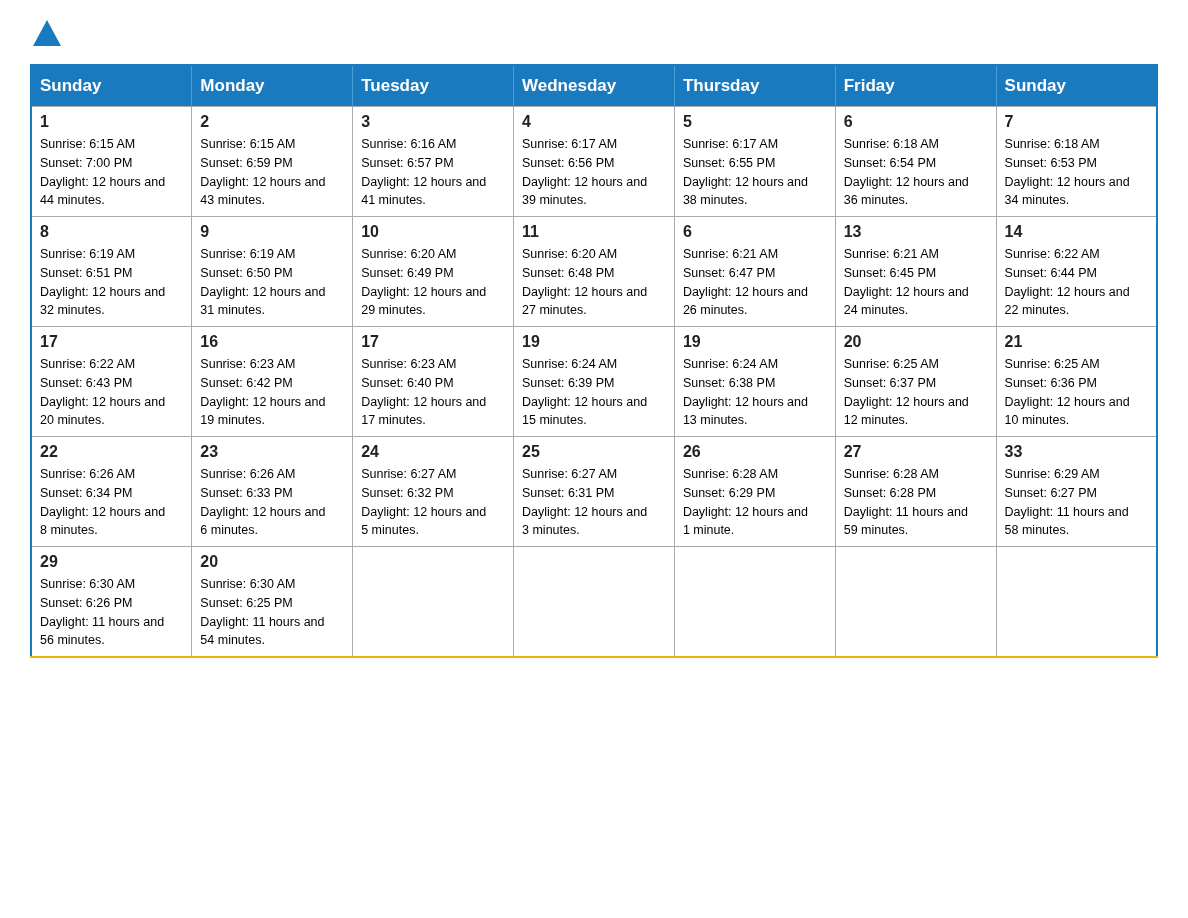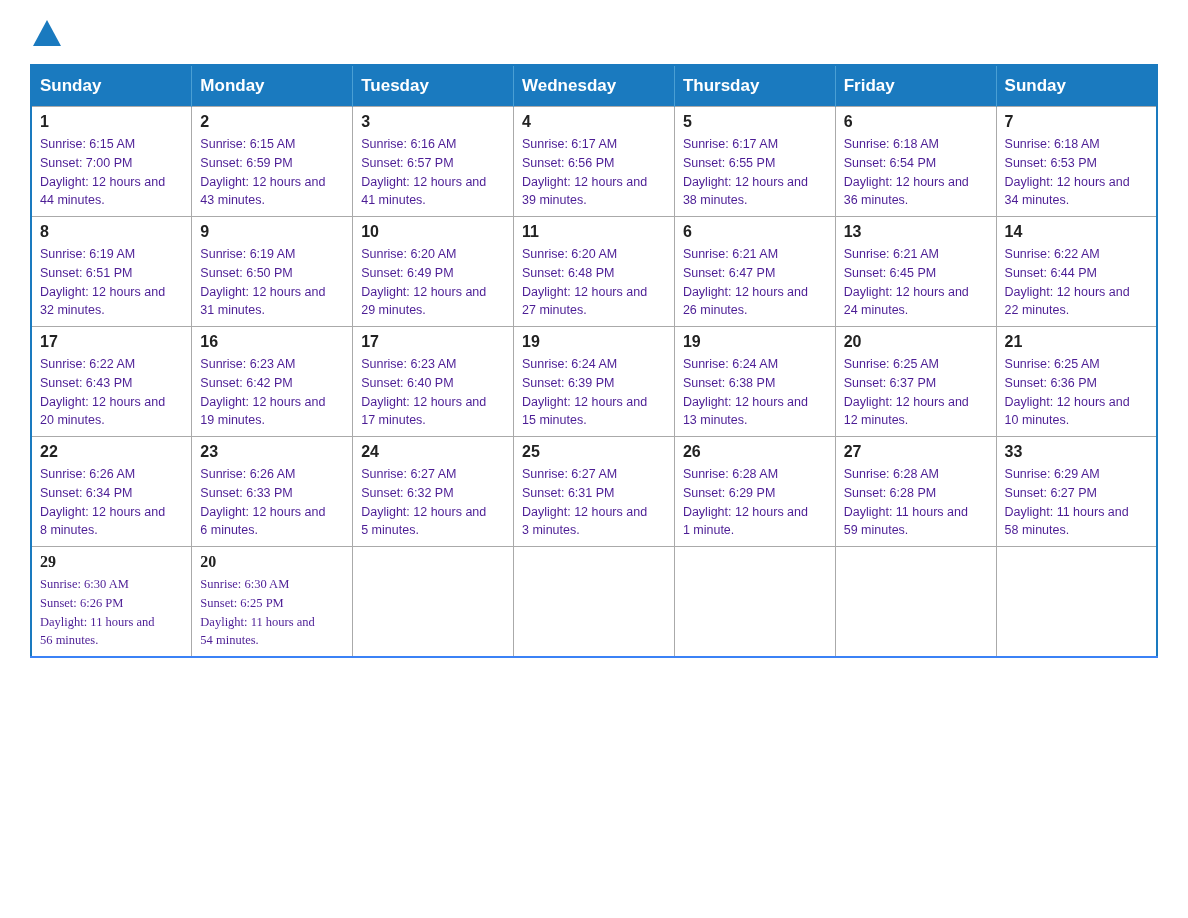--- a/index.html
+++ b/index.html
@@ -78,26 +78,25 @@
       background: #fff;
     }
     .day-number {
       font-size: 16px;
       font-weight: bold;
       color: #222;
       margin-bottom: 4px;
     }
     .day-info {
       font-size: 12.5px;
-      color: #4c1d95;
+      color: #000000;
       line-height: 1.5;
     }
     .calendar tbody tr:last-child td {
-      border-bottom: 2px solid #3b82f6;
-      font-family: Liberation Serif, serif;
+      border-bottom: 2px solid #eab308;
     }
   </style>
 </head>
 <body>
 
 <div class="header-area">
   <div class="logo-wrapper">
     <div class="logo-line1">
       <span class="logo-text-general"></span>
       <svg width="28" height="26" viewBox="0 0 28 26" style="margin-left:3px;margin-bottom:-2px;">

